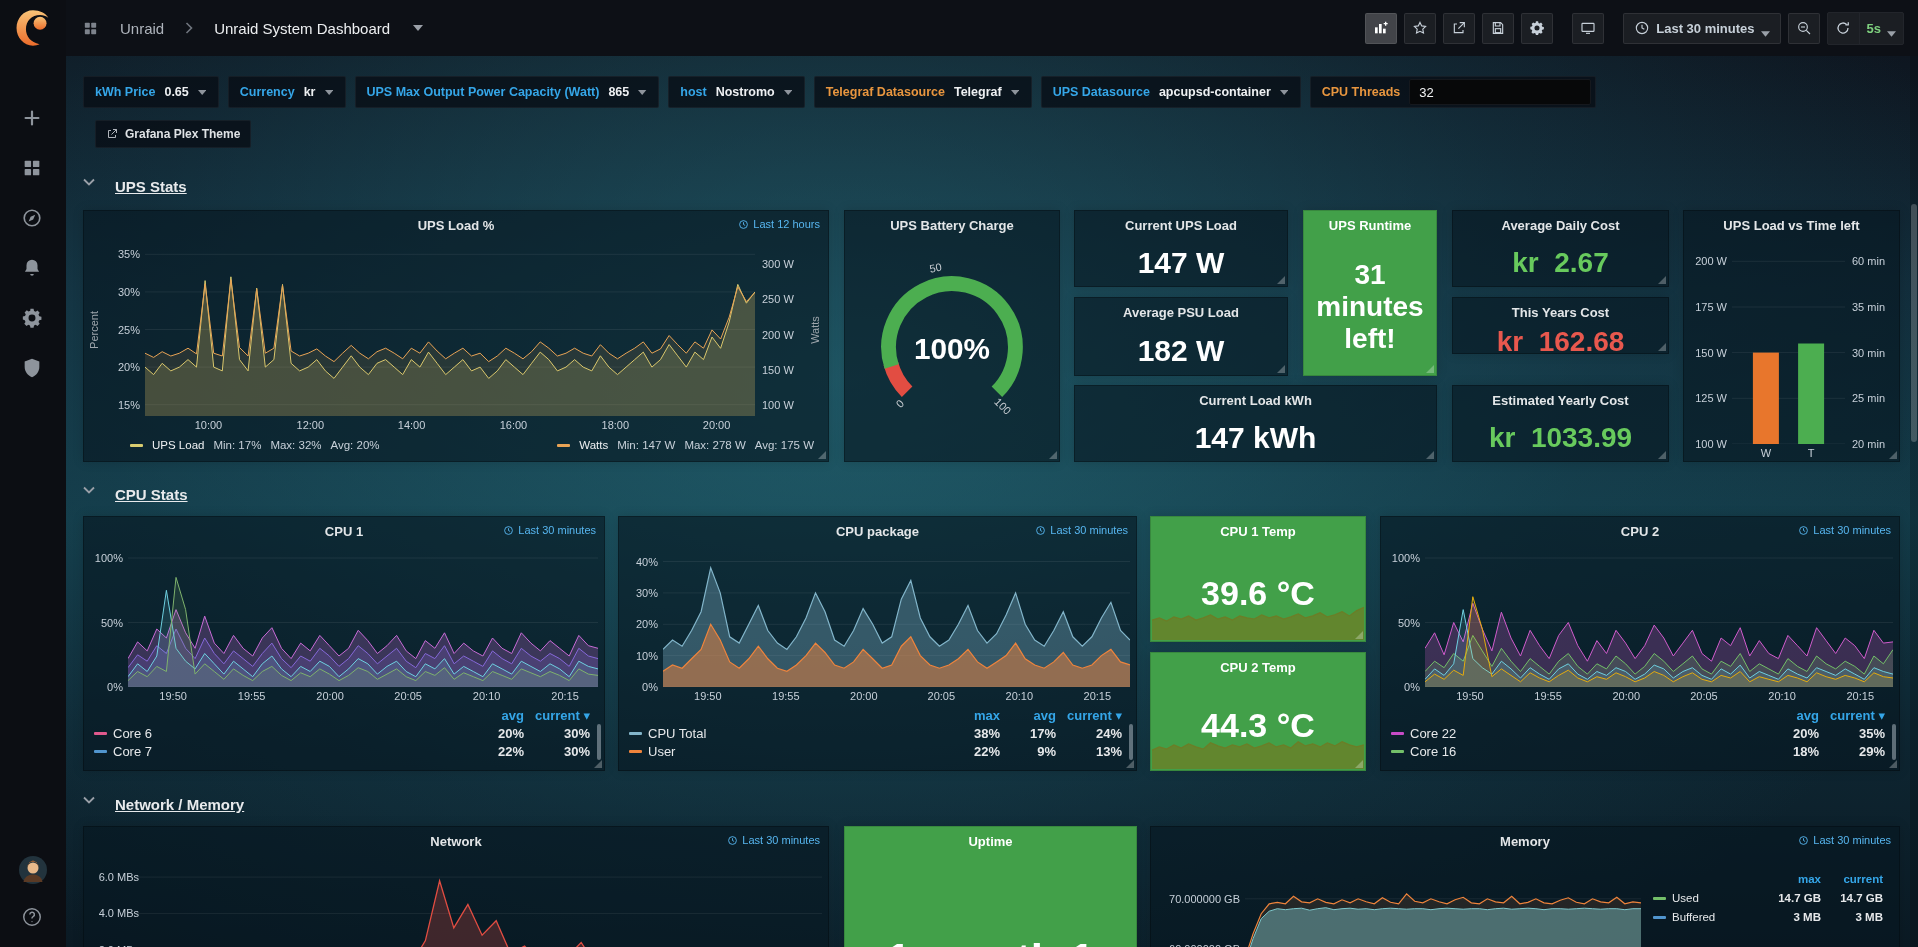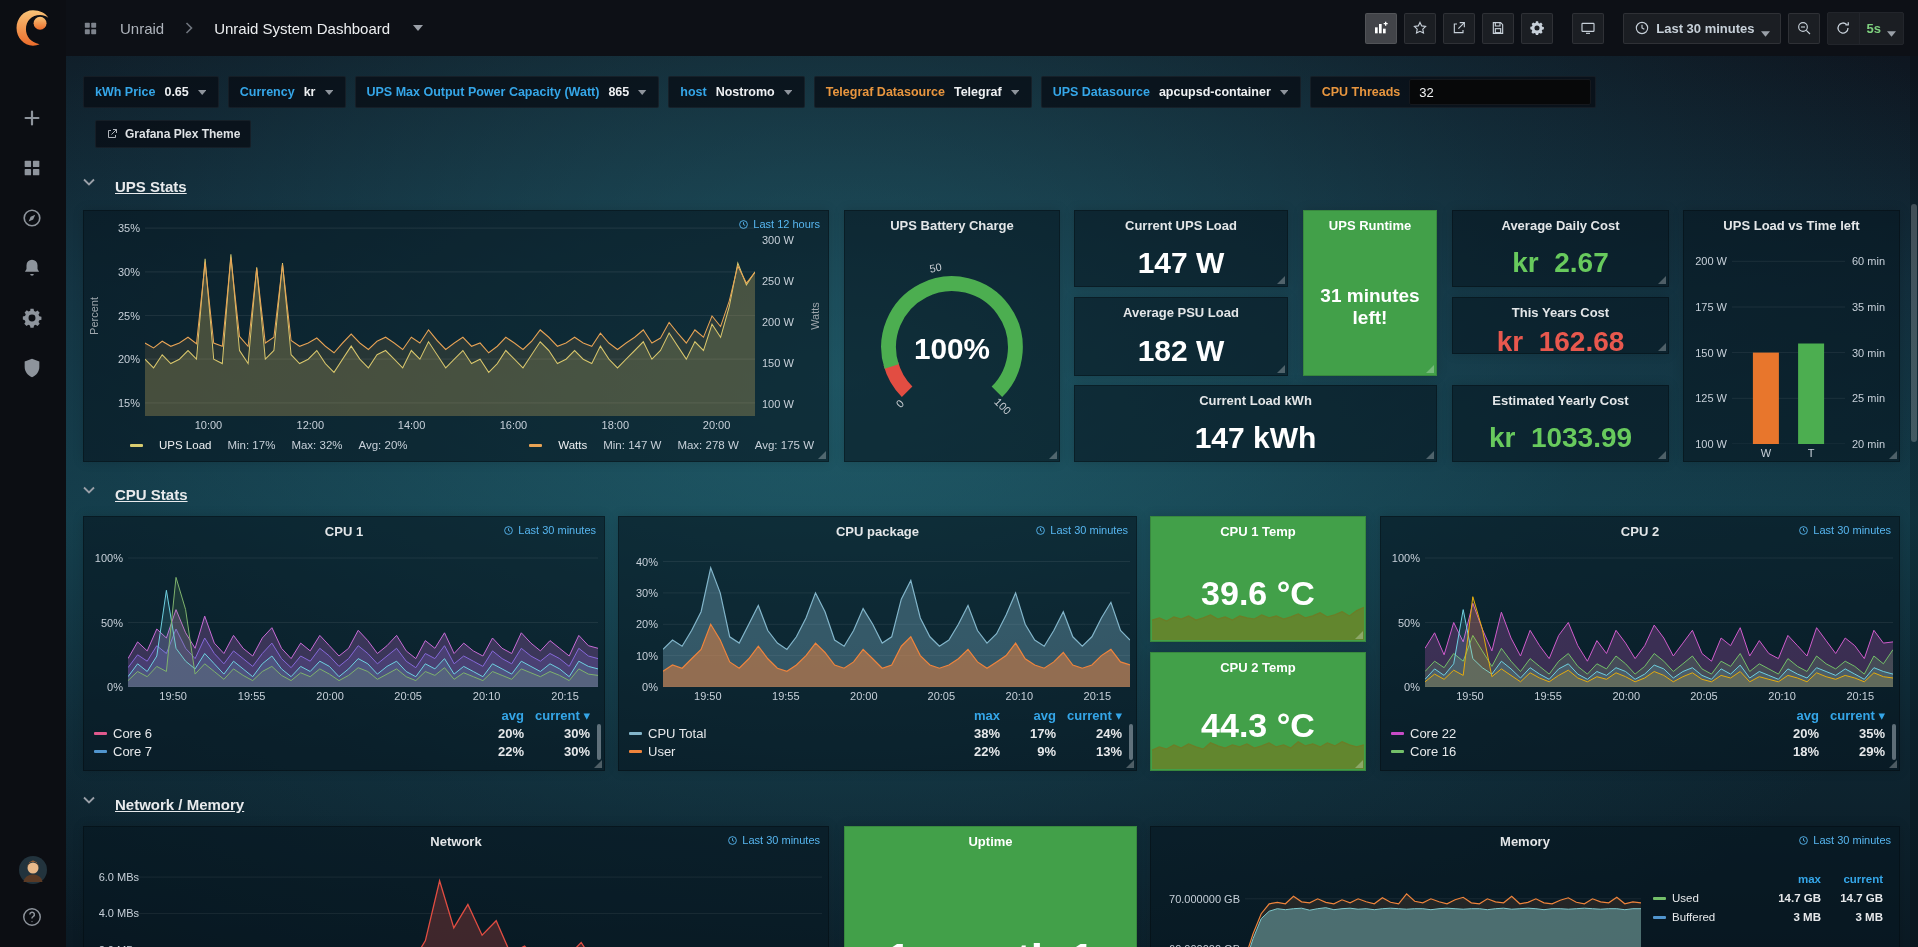--- a/index.html
+++ b/index.html
@@ -70,21 +70,21 @@
   .p-head { flex:0 0 28px; display:flex; align-items:center; justify-content:center;
     font-size:13px; font-weight:bold; color:#e3e6e8; cursor:pointer; }
   .panel.green .p-head { color:#ffffff; }
   .p-badge { position:absolute; right:8px; top:7px; display:flex; align-items:center; gap:4px;
     font-size:11px; color:var(--badge-blue,#57b6f0); }
   .p-badge svg { width:11px; height:11px; }
   .rsz { position:absolute; right:2px; bottom:2px; width:0; height:0;
     border-left:8px solid transparent; border-bottom:8px solid rgba(255,255,255,0.28); cursor:nwse-resize; }
   .stat-value { flex:1; display:flex; align-items:center; justify-content:center; text-align:center;
     font-weight:bold; color:#ffffff; white-space:pre-wrap; }
-  .sz30 { font-size:30px; } .sz28 { font-size:28px; } .sz27 { font-size:19px; line-height:1.15; padding:0 16px; }
+  .sz30 { font-size:30px; } .sz28 { font-size:28px; } .sz27 { font-size:28px; line-height:1.15; padding:0 16px; }
   .sz34 { font-size:34px; } .sz44 { font-size:44px; }
   .val-green { color:var(--stat-green,#68ca5d); }
   .val-red { color:var(--stat-red,#e8584e); }
 
   
   .cw { flex:1; min-height:0; display:grid; grid-template-rows:1fr 17px; padding:4px 6px 0 2px; }
   .cw.axes-lr { grid-template-columns:15px 44px 1fr 52px 15px; }
   .cw.axes-l  { grid-template-columns:42px 1fr; }
   .cw.axes-lw { grid-template-columns:92px 1fr; }
   .cw.axes-bar{ grid-template-columns:46px 1fr 48px; }
@@ -94,21 +94,21 @@
   .ycol.right .ytick { left:7px; right:auto; }
   .cw .xrow { position:relative; grid-row:2; font-size:11px; color:#c7d0d9; }
   .xrow .xtick { position:absolute; top:3px; transform:translateX(-50%); white-space:nowrap; }
   .cw .rot { grid-row:1; display:flex; align-items:center; justify-content:center; font-size:11px; color:#9fa7ad; overflow:visible; }
   .cw .rot span { transform:rotate(-90deg); white-space:nowrap; display:block; }
   .cw.fixed-h { flex:0 0 148px; }
 
   
   .ups-legend { flex:0 0 28px; display:flex; justify-content:space-between; align-items:center;
     padding:0 14px 4px 46px; font-size:11.5px; color:#c7d0d9; }
-  .lg-item { display:flex; align-items:center; gap:16px; cursor:pointer; }
+  .lg-item { display:flex; align-items:center; gap:9px; cursor:pointer; }
   .lg-name { color:#eef0f2; }
   .dash-sw { display:inline-block; width:13px; height:3px; border-radius:1px; }
   .cpu-legend { flex:0 0 66px; display:grid; align-content:start; padding:4px 14px 0 10px;
     font-size:13px; color:#e6e8ea; position:relative; row-gap:3px; }
   .cpu-legend.cols2 { grid-template-columns:1fr 62px 66px; }
   .cpu-legend.cols3 { grid-template-columns:1fr 56px 56px 66px; }
   .cpu-legend .lh { color:var(--accent-blue,#35a6e8); font-weight:bold; text-align:right; }
   .cpu-legend .ln { display:flex; align-items:center; gap:6px; cursor:pointer; }
   .cpu-legend .lv { text-align:right; font-weight:bold; }
   .mem-legend { width:252px; padding:18px 16px 0 6px; display:grid; grid-template-columns:1fr 62px 62px;
@@ -396,20 +396,23 @@
         <span>CPU Stats</span>
       </div>
       <div class="sec" style="left:17px;top:740px;">
         <svg viewBox="0 0 12 8" fill="none" stroke="currentColor" stroke-width="1.8">
             <path d="M1 1.5l5 5 5-5"></path>
           </svg>
         <span>Network / Memory</span>
       </div>
 
       <div class="panel" style="left:17px;top:154px;width:746px;height:252px;">
+        <div class="p-head">
+            <span>UPS Load %</span>
+          </div>
         <div class="p-badge">
           <svg viewBox="0 0 24 24" fill="none" stroke="currentColor" stroke-width="2">
               <circle cx="12" cy="12" r="8.5"></circle>
               <path d="M12 7v5l3.5 2"></path>
             </svg>
           <span>Last 12 hours</span>
           </div>
         <div class="cw axes-lr">
           <div class="rot" style="grid-column:1;">
               <span>Percent</span>

